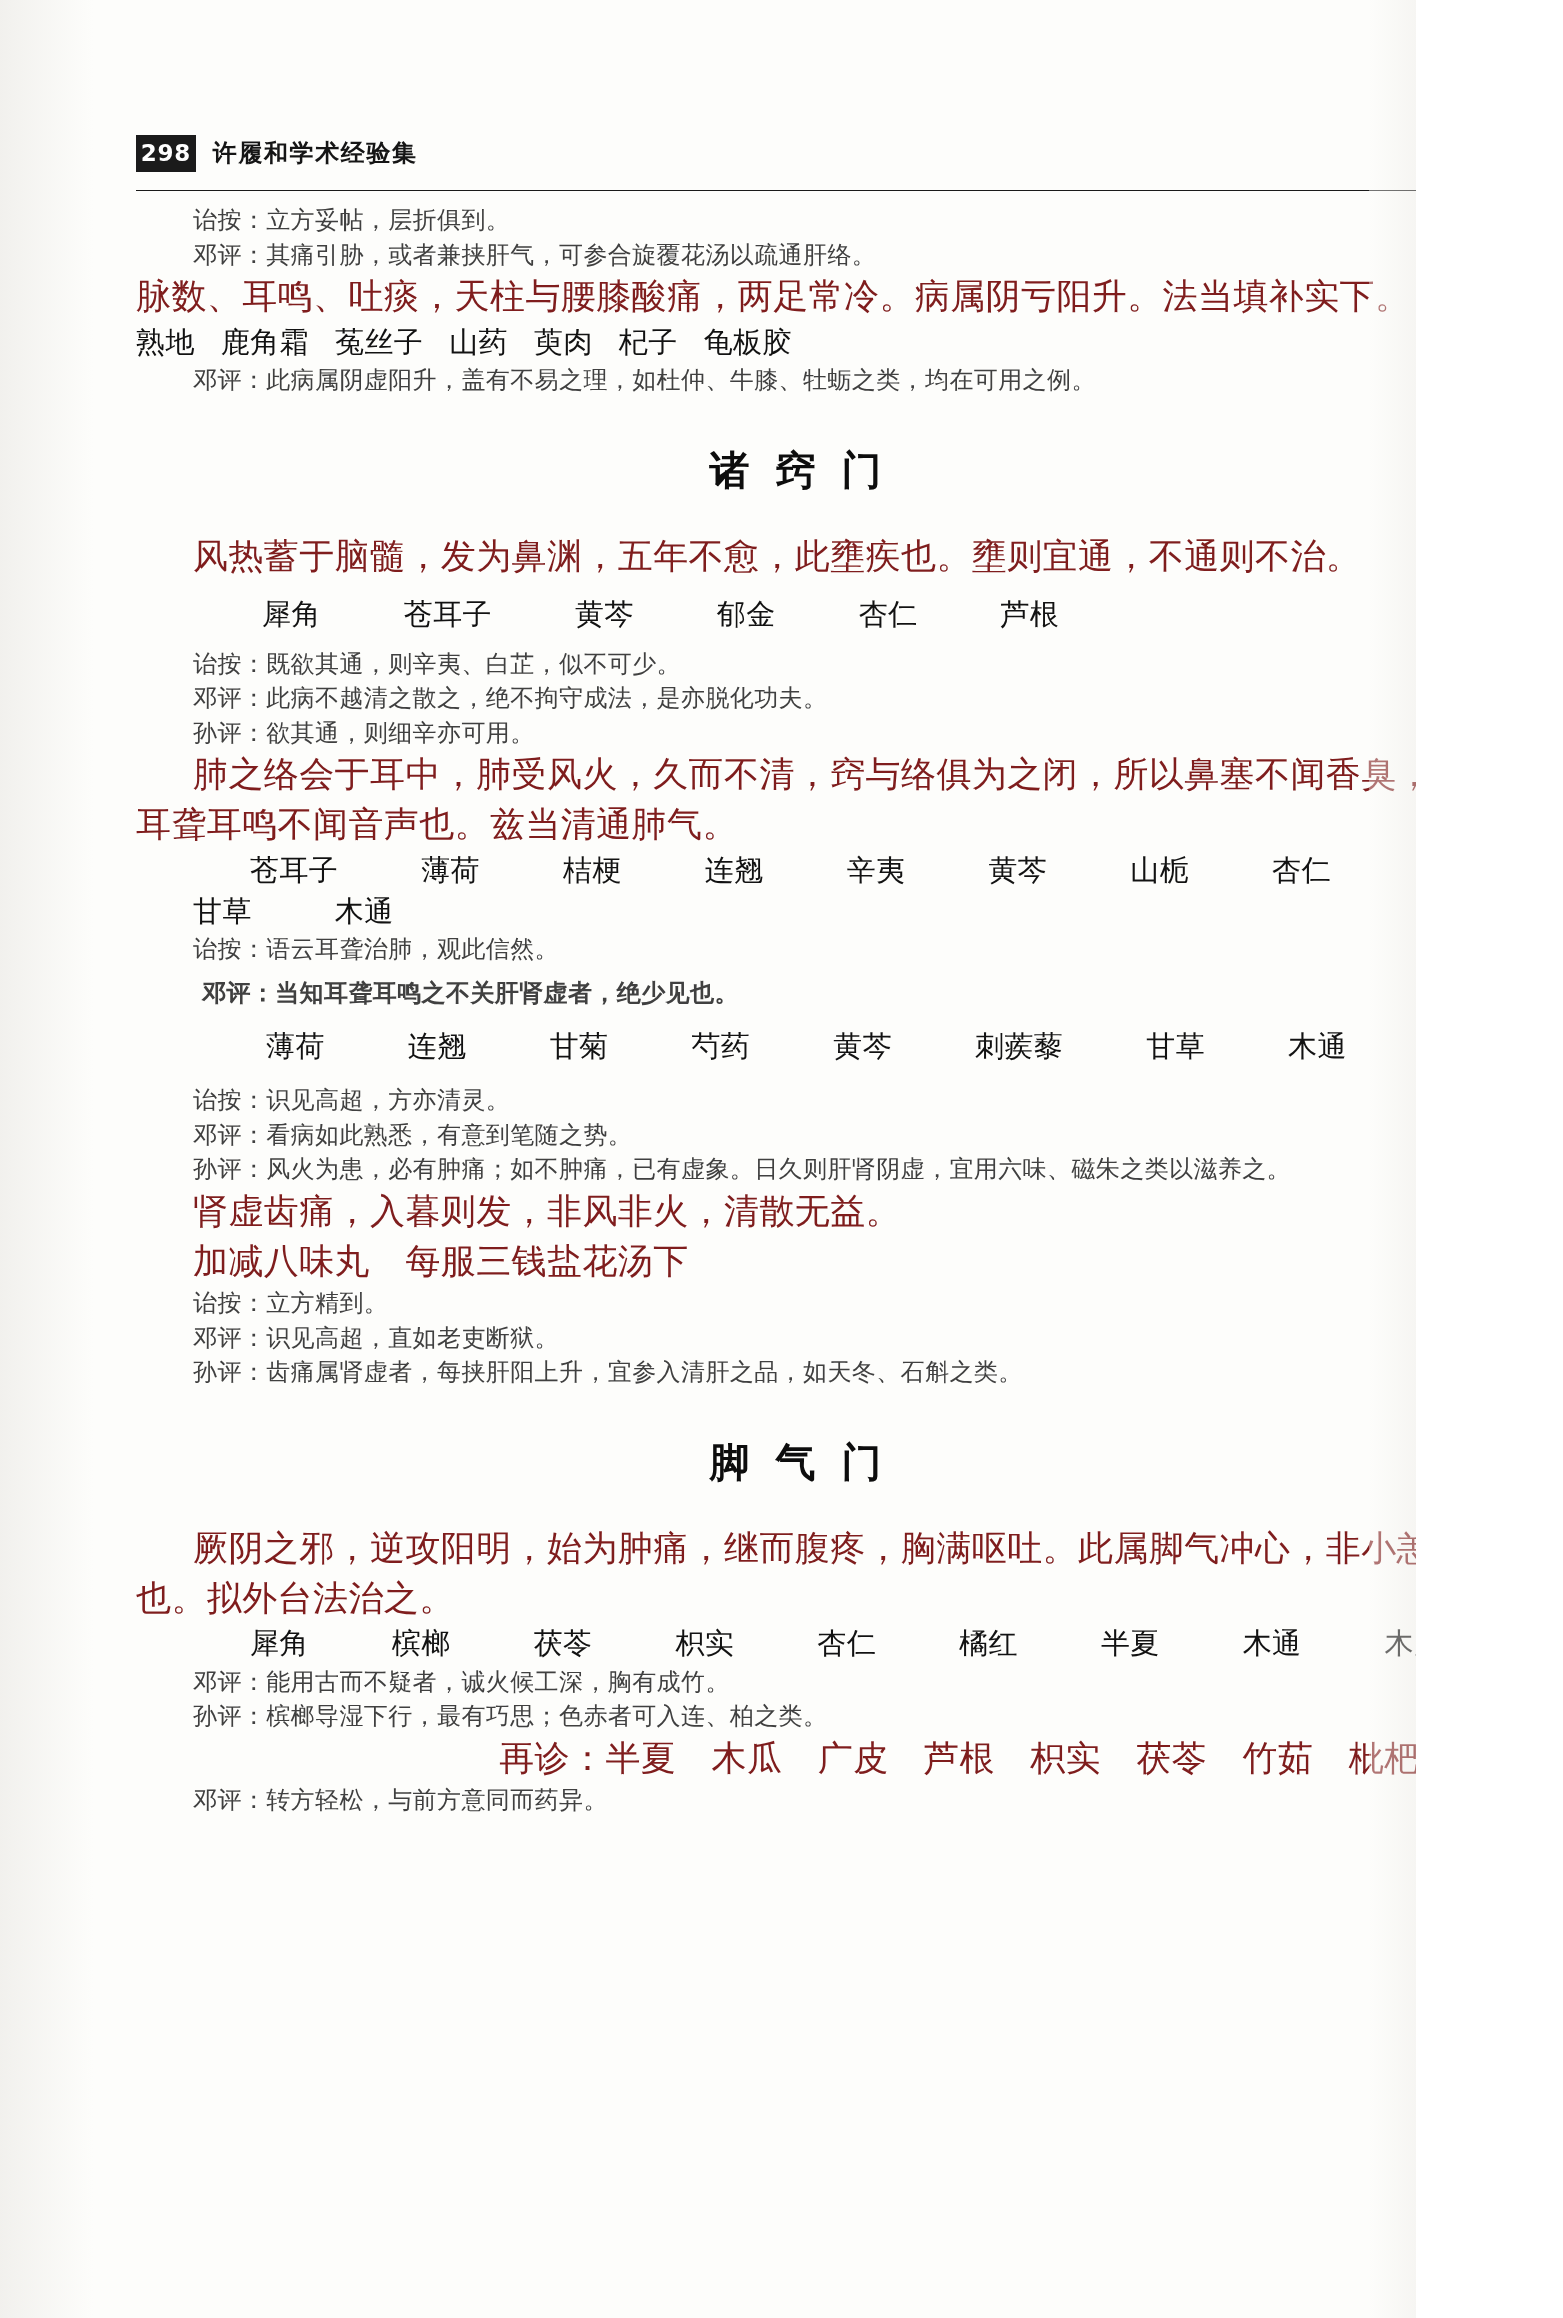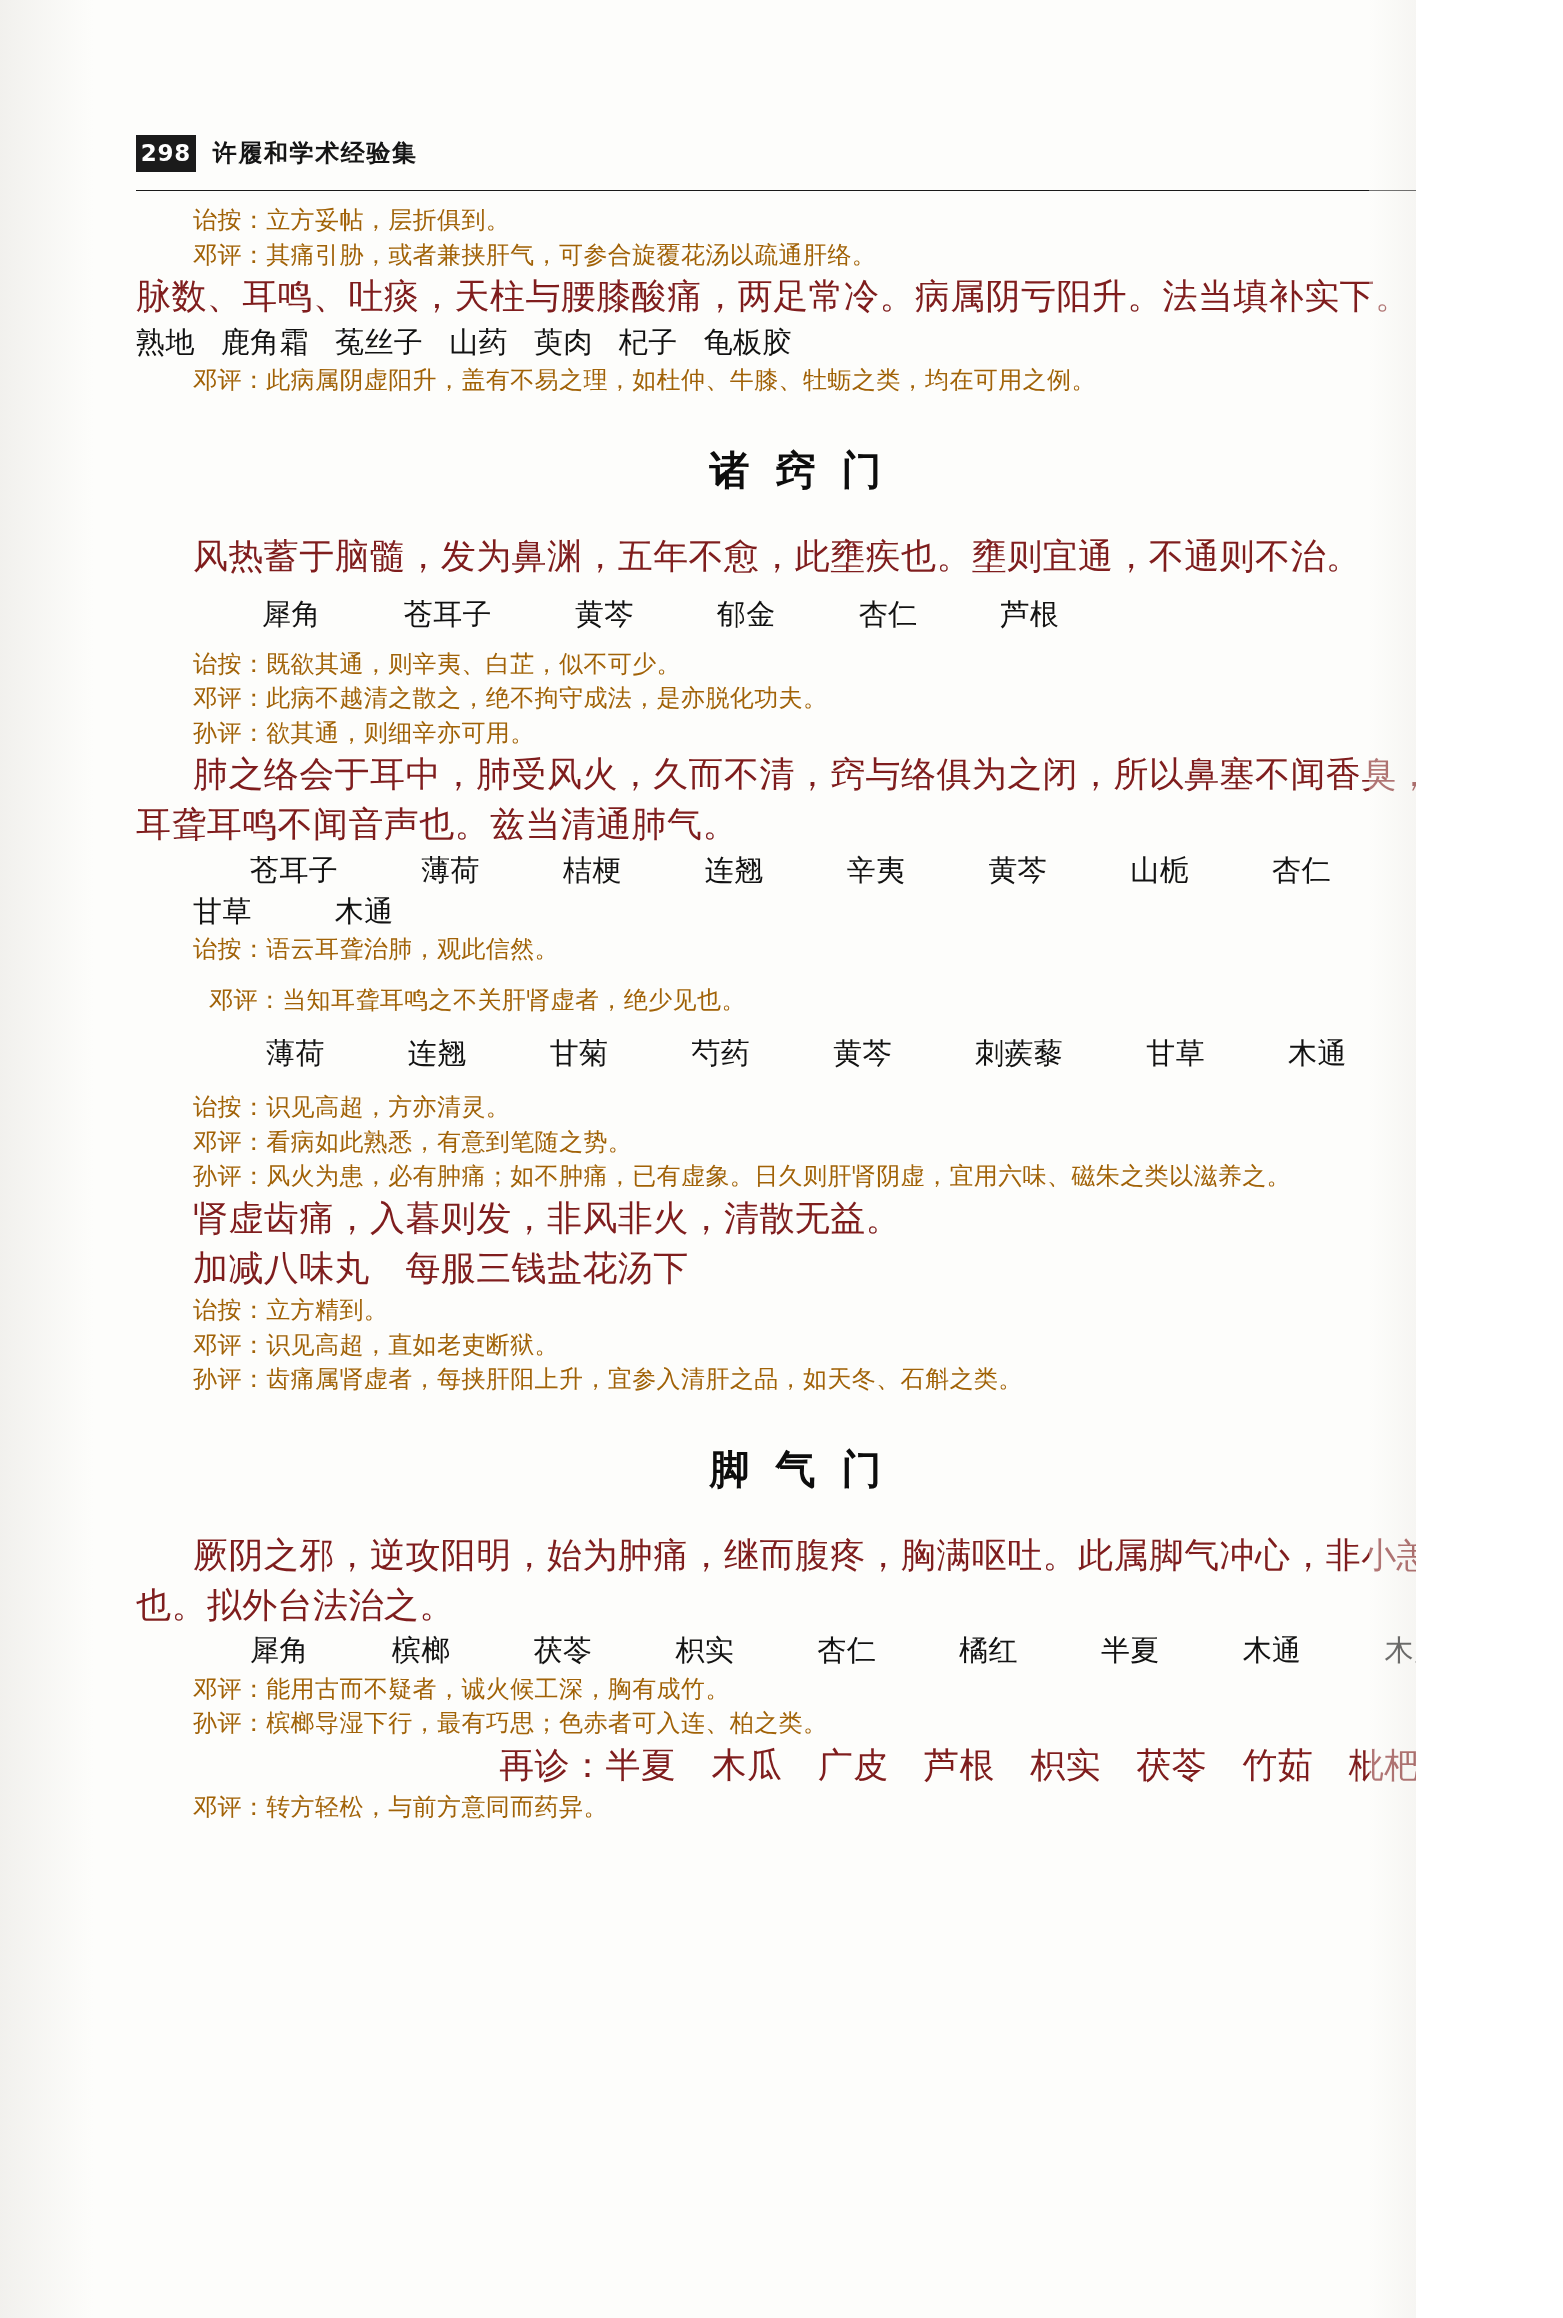--- a/index.html
+++ b/index.html
@@ -93,21 +93,21 @@
     text-indent: 0;
   }
   .line-main.indent {
     text-indent: 57px;
   }
   
   .line-note {
     font-size: 24px;
     line-height: 1.44;
     letter-spacing: 0.4px;
-    color: #a16207;
+    color: #404040;
     text-indent: 57px;
   }
   
   .line-herbs {
     font-size: 29px;
     line-height: 1.42;
     letter-spacing: 0.4px;
     color: #121212;
     text-indent: 57px;
   }
@@ -149,21 +149,21 @@
         <p class="line-note" style="margin: 0px;">邓评：此病属阴虚阳升，盖有不易之理，如杜仲、牛膝、牡蛎之类，均在可用之例。</p>
         <div class="section-head">诸窍门</div>
         <p class="line-main indent" style="margin: 0px;">风热蓄于脑髓，发为鼻渊，五年不愈，此壅疾也。壅则宜通，不通则不治。</p>
         <p class="line-herbs" style="margin: 12px;"><span class="h">犀角</span><span class="h">苍耳子</span><span class="h">黄芩</span><span class="h">郁金</span><span class="h">杏仁</span><span class="h">芦根</span></p>
         <p class="line-note" style="margin: 0px;">诒按：既欲其通，则辛夷、白芷，似不可少。</p>
         <p class="line-note" style="margin: 0px;">邓评：此病不越清之散之，绝不拘守成法，是亦脱化功夫。</p>
         <p class="line-note" style="margin: 0px;">孙评：欲其通，则细辛亦可用。</p>
         <p class="line-main indent" style="margin: 0px;">肺之络会于耳中，肺受风火，久而不清，窍与络俱为之闭，所以鼻塞不闻香臭，耳聋耳鸣不闻音声也。兹当清通肺气。</p>
         <p class="line-herbs" style="margin: 0px;"><span class="h">苍耳子</span><span class="h">薄荷</span><span class="h">桔梗</span><span class="h">连翘</span><span class="h">辛夷</span><span class="h">黄芩</span><span class="h">山栀</span><span class="h">杏仁</span><span class="h">甘草</span><span class="h">木通</span></p>
         <p class="line-note" style="margin: 0px;">诒按：语云耳聋治肺，观此信然。</p>
-        <p class="line-note" style="margin: 16px;">邓评：当知耳聋耳鸣之不关肝肾虚者，绝少见也。</p>
+        <p class="line-note" style="margin: 9px; font-weight: bold;">邓评：当知耳聋耳鸣之不关肝肾虚者，绝少见也。</p>
         <p class="line-herbs" style="margin: 16px;"><span class="h">薄荷</span><span class="h">连翘</span><span class="h">甘菊</span><span class="h">芍药</span><span class="h">黄芩</span><span class="h">刺蒺藜</span><span class="h">甘草</span><span class="h">木通</span></p>
         <p class="line-note" style="margin: 0px;">诒按：识见高超，方亦清灵。</p>
         <p class="line-note" style="margin: 0px;">邓评：看病如此熟悉，有意到笔随之势。</p>
         <p class="line-note" style="margin: 0px;">孙评：风火为患，必有肿痛；如不肿痛，已有虚象。日久则肝肾阴虚，宜用六味、磁朱之类以滋养之。</p>
         <p class="line-main indent" style="margin: 0px;">肾虚齿痛，入暮则发，非风非火，清散无益。</p>
         <p class="line-main indent" style="margin: 0px;">加减八味丸　每服三钱盐花汤下</p>
         <p class="line-note" style="margin: 0px;">诒按：立方精到。</p>
         <p class="line-note" style="margin: 0px;">邓评：识见高超，直如老吏断狱。</p>
         <p class="line-note" style="margin: 0px;">孙评：齿痛属肾虚者，每挟肝阳上升，宜参入清肝之品，如天冬、石斛之类。</p>
         <div class="section-head">脚气门</div>

